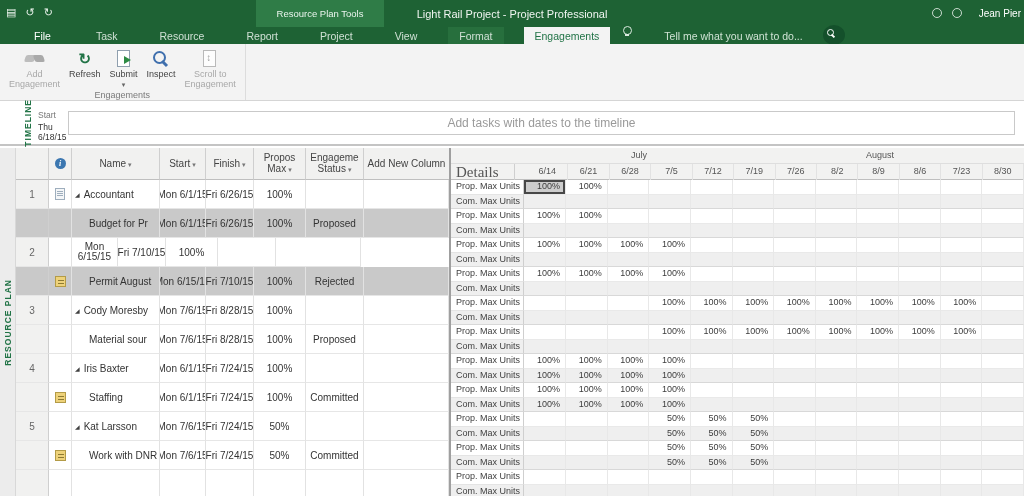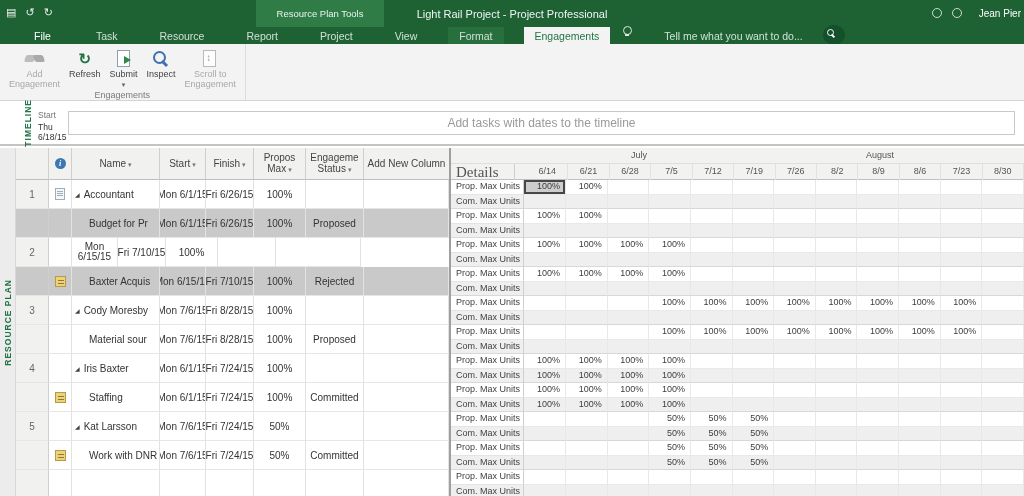--- a/index.html
+++ b/index.html
@@ -272,21 +272,21 @@
             <div class="tcell max w-max">100%</div>
             <div class="tcell status w-status"></div>
             <div class="tcell addnew w-addnew"></div>
           </div>
           <div class="trow child sel">
             <div class="tcell num w-num"></div>
             <div class="tcell iconc w-icon">
               <span class="ind ind-note"></span>
             </div>
             <div class="tcell name w-name">
-              <span>Baxter Acquis</span>
+              <span>Permit August</span>
             </div>
             <div class="tcell start w-start">Mon 6/15/15</div>
             <div class="tcell finish w-finish">Fri 7/10/15</div>
             <div class="tcell max w-max">100%</div>
             <div class="tcell status w-status">Rejected</div>
             <div class="tcell addnew w-addnew"></div>
           </div>
           <div class="trow parent">
             <div class="tcell num w-num">3</div>
             <div class="tcell iconc w-icon"></div>

